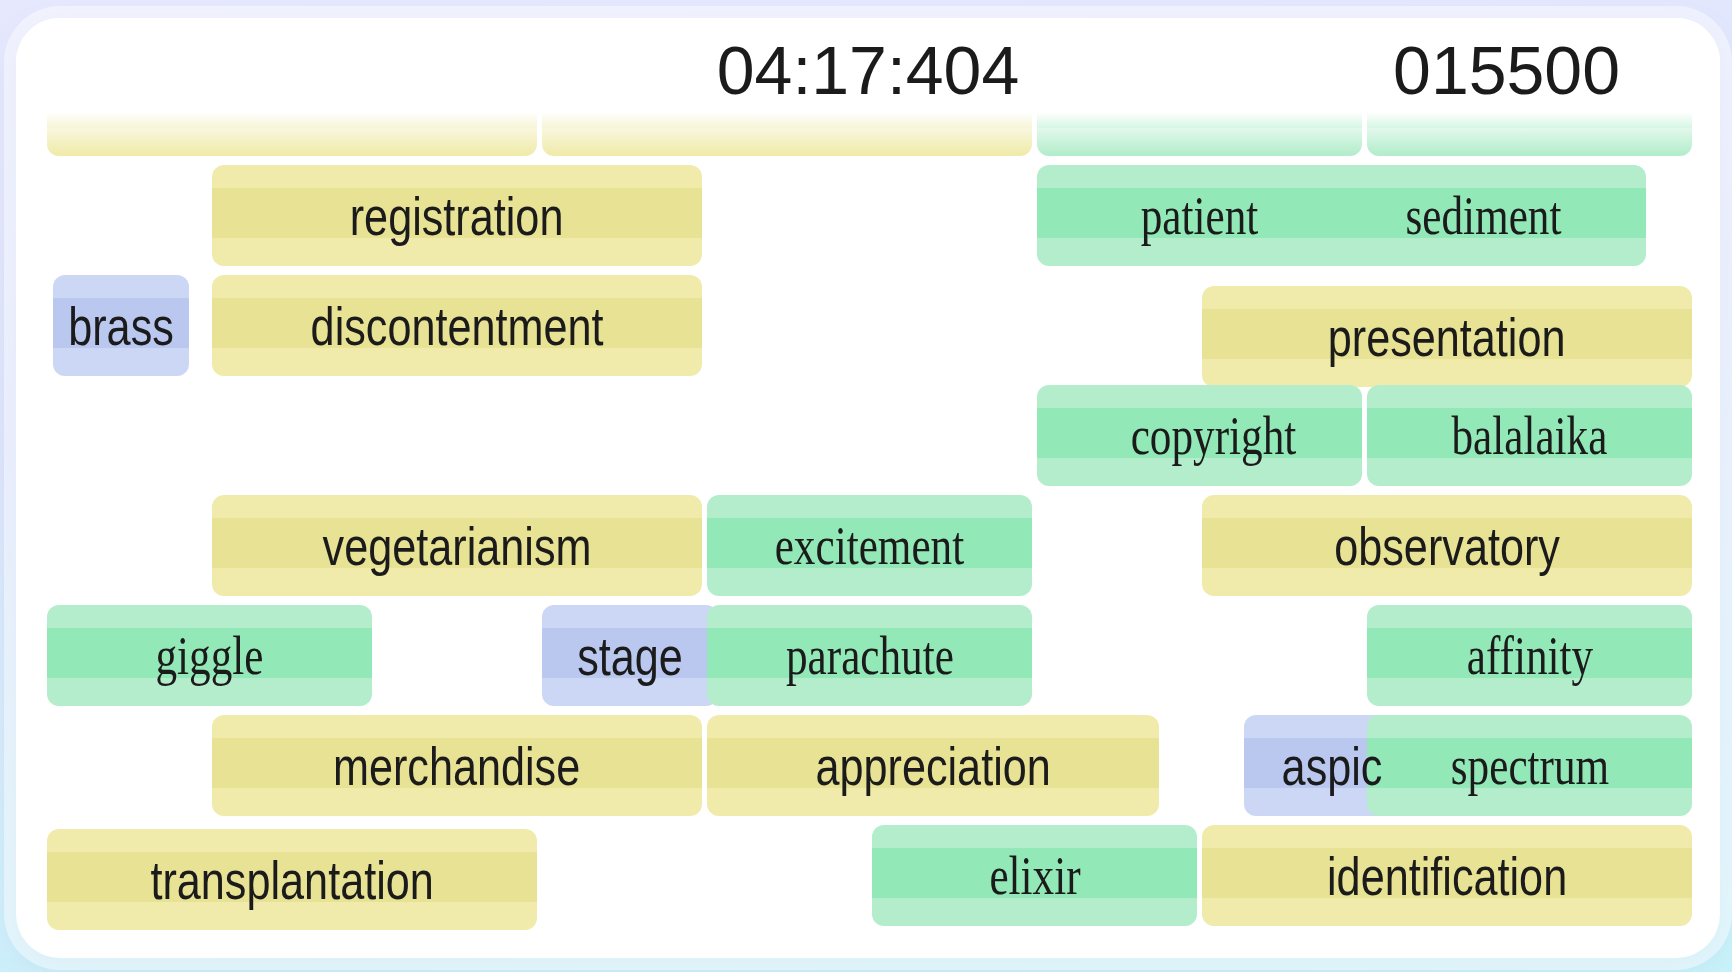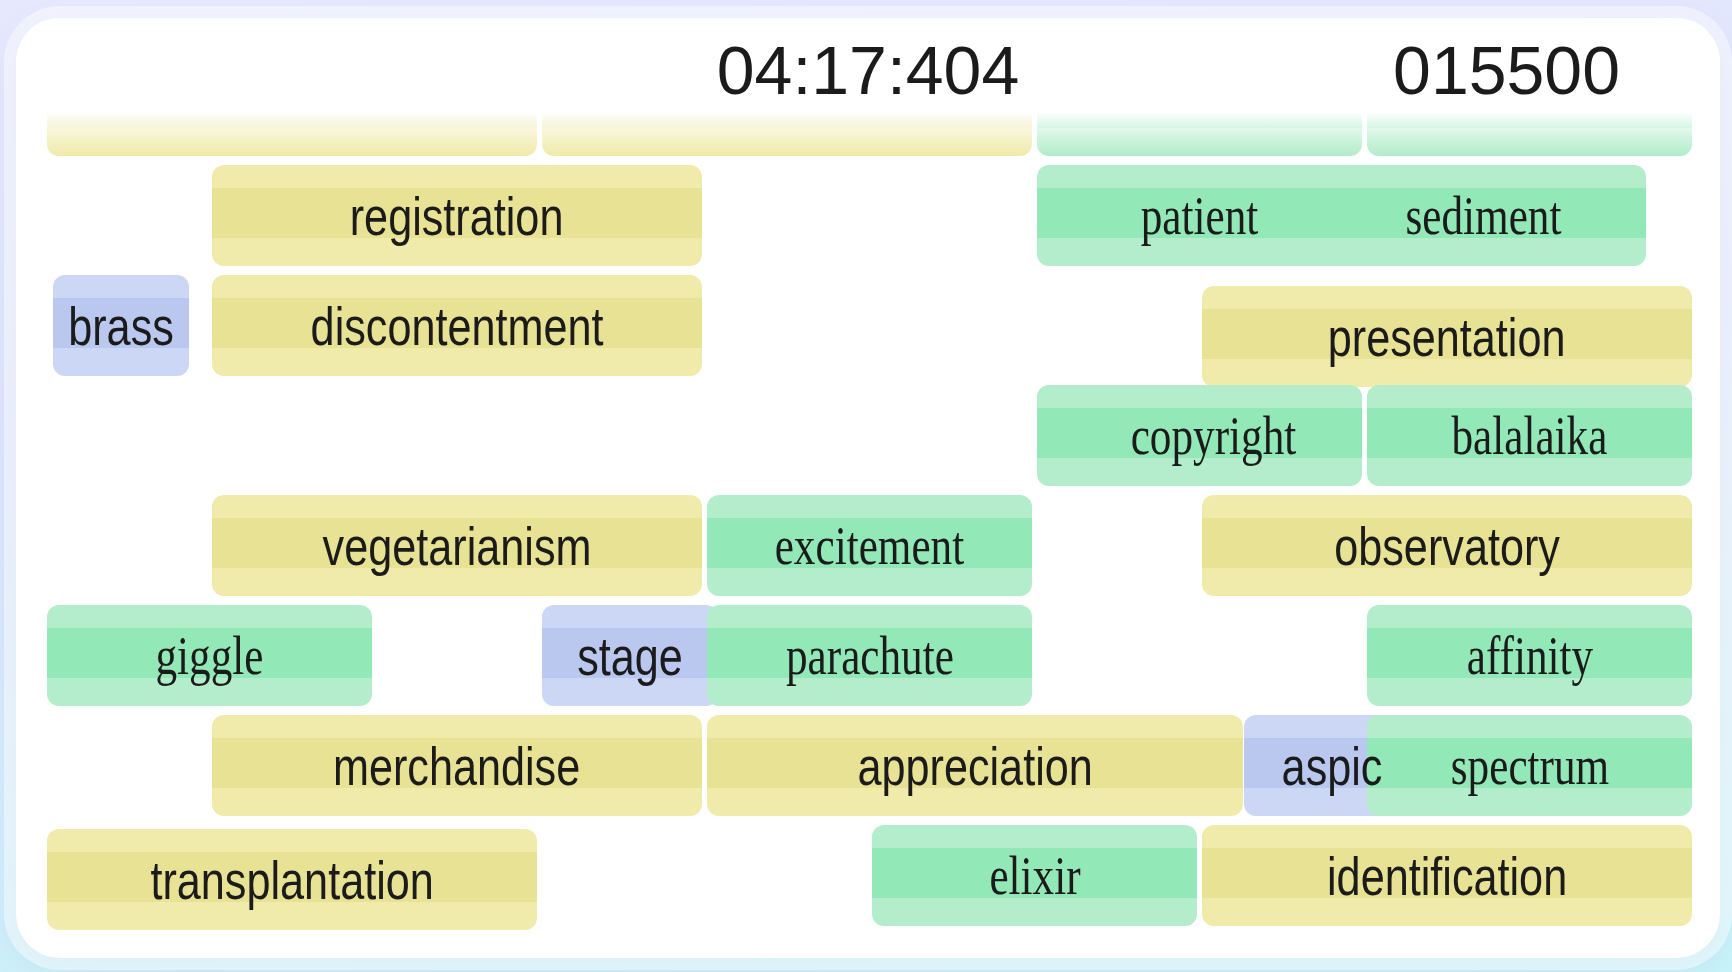--- a/index.html
+++ b/index.html
@@ -112,21 +112,21 @@
       </div>
       <div class="tile green" style="top: 587px; left: 691px; width: 325px;">
         <span class="tile-label">parachute</span>
       </div>
       <div class="tile green" style="top: 587px; left: 1351px; width: 325px;">
         <span class="tile-label">affinity</span>
       </div>
       <div class="tile yellow" style="top: 697px; left: 196px; width: 490px;">
         <span class="tile-label">merchandise</span>
       </div>
-      <div class="tile yellow" style="top: 697px; left: 691px; width: 536px;">
+      <div class="tile yellow" style="top: 697px; left: 691px; width: 452px;">
         <span class="tile-label">appreciation</span>
       </div>
       <div class="tile blue" style="top: 697px; left: 1228px; width: 160px; padding-left: 16px;">
         <span class="tile-label">aspic</span>
       </div>
       <div class="tile green" style="top: 697px; left: 1351px; width: 325px;">
         <span class="tile-label">spectrum</span>
       </div>
       <div class="tile yellow" style="top: 811px; left: 31px; width: 490px; text-align: right;">
         <span class="tile-label">transplantation</span>

